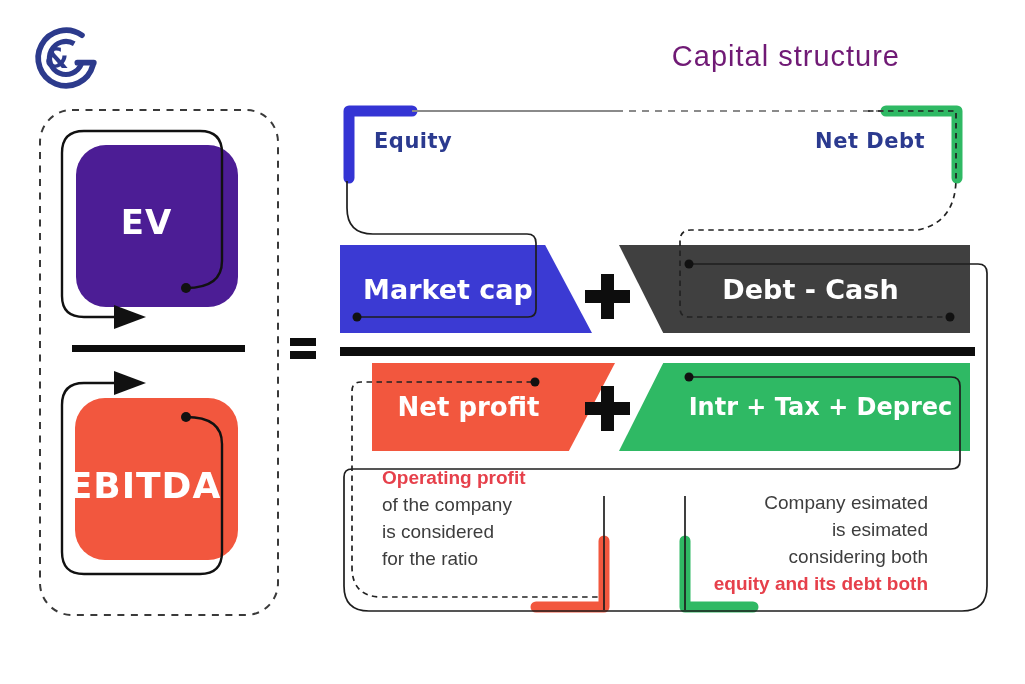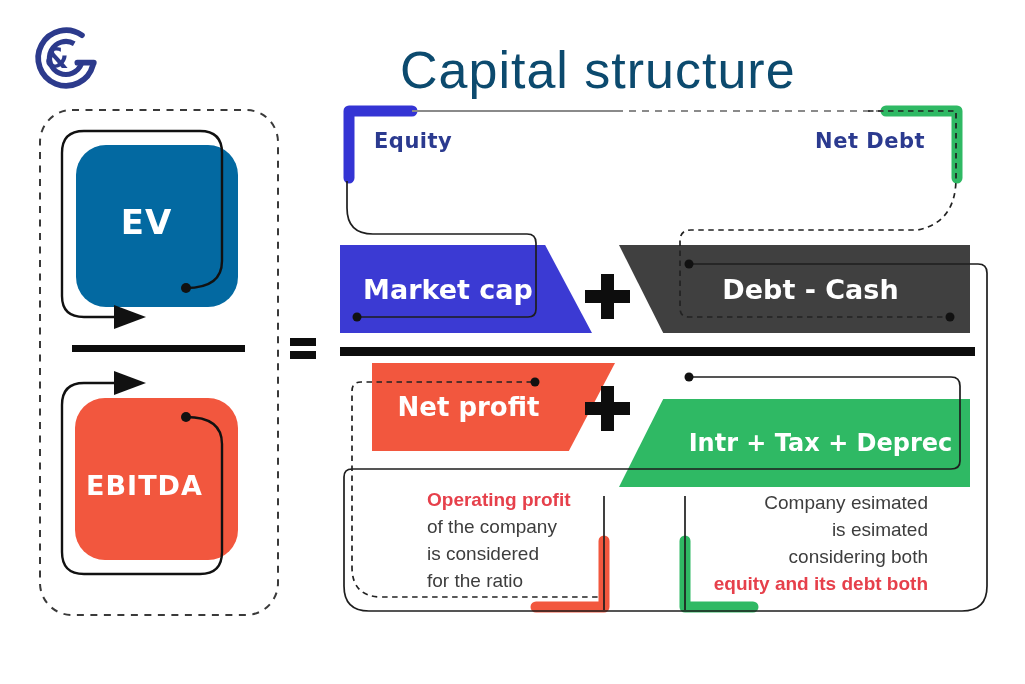--- a/index.html
+++ b/index.html
@@ -3,30 +3,30 @@
 <meta charset="utf-8">
 <style>
   html,body{margin:0;padding:0;background:#ffffff;}
   #canvas{
     position:relative;width:1025px;height:684px;background:#ffffff;overflow:hidden;
     font-family:"DejaVu Sans","Liberation Sans",sans-serif;
   }
   .abs{position:absolute;}
   
   #title{
-    left:400px;top:40px;width:500px;text-align:left;
+    left:400px;top:40px;width:500px;text-align:right;
     font-family:"Liberation Sans",sans-serif;font-weight:400;
-    font-size:52px;letter-spacing:1px;color:#0c4a6e;
+    font-size:29px;letter-spacing:1px;color:#701a75;
   }
   
   #logo{left:32px;top:24px;width:68px;height:68px;}
   
   .sq{border-radius:30px;display:flex;align-items:center;justify-content:center;color:#fff;font-weight:700;}
-  #ev-box{left:76px;top:145px;width:162px;height:162px;background:#0369a1;font-size:34px;letter-spacing:1px;padding-right:21px;padding-bottom:8px;box-sizing:border-box;}
-  #ebitda-box{left:75px;top:398px;width:163px;height:162px;background:#f2573e;font-size:27px;letter-spacing:1px;padding-right:24px;padding-top:12px;box-sizing:border-box;}
+  #ev-box{left:76px;top:145px;width:162px;height:162px;background:#4c1d95;font-size:34px;letter-spacing:1px;padding-right:21px;padding-bottom:8px;box-sizing:border-box;}
+  #ebitda-box{left:75px;top:398px;width:163px;height:162px;background:#f2573e;font-size:36px;letter-spacing:1px;padding-right:24px;padding-top:12px;box-sizing:border-box;}
   #left-bar{left:72px;top:345px;width:173px;height:7px;background:#0d0d0d;}
   #main-bar{left:340px;top:347px;width:635px;height:9px;background:#0d0d0d;}
   
   #equals{left:290px;top:338px;width:26px;height:21px;}
   #equals .bar{position:absolute;left:0;width:26px;height:8px;background:#0d0d0d;}
   #equals .bar.b2{top:13px;}
   
   .plus{width:45px;height:45px;}
   .plus .v{position:absolute;left:16px;top:0;width:13px;height:45px;background:#0d0d0d;}
   .plus .h{position:absolute;left:0;top:16px;width:45px;height:13px;background:#0d0d0d;}
@@ -34,28 +34,28 @@
   #plus-bottom{left:585px;top:386px;}
   
   .fbox{display:flex;align-items:center;justify-content:center;color:#fff;font-weight:700;box-sizing:border-box;}
   #market-cap{left:340px;top:245px;width:252px;height:88px;background:#3b3ad3;font-size:27px;
     clip-path:polygon(0 0,81.4% 0,100% 100%,0 100%);padding-right:36px;}
   #debt-cash{left:619px;top:245px;width:351px;height:88px;background:#404040;font-size:27px;
     clip-path:polygon(0 0,100% 0,100% 100%,12.6% 100%);padding-left:32px;}
   #net-profit{left:340px;top:363px;width:243px;height:88px;background:#f2573e;font-size:26px;
     clip-path:polygon(0 0,100% 0,81% 100%,0 100%);padding-right:50px;margin-left:32px;}
   #intr-box{left:619px;top:363px;width:351px;height:88px;background:#2fb964;font-size:24px;
-    clip-path:polygon(12.6% 0,100% 0,100% 100%,0 100%);padding-left:52px;margin-top:36px;}
+    clip-path:polygon(12.6% 0,100% 0,100% 100%,0 100%);padding-left:52px;}
   
   .toplabel{font-weight:700;font-size:21px;color:#2b3a8f;letter-spacing:.5px;}
   #equity-label{left:374px;top:129px;}
   #netdebt-label{left:780px;top:129px;width:145px;text-align:right;}
   
   .note{font-family:"Liberation Sans",sans-serif;font-size:19px;line-height:27px;color:#3d3d3d;}
-  #note-left{left:382px;top:486px;width:220px;margin-left:45px;}
+  #note-left{left:382px;top:464px;width:220px;}
   #note-right{left:690px;top:489px;width:238px;text-align:right;}
   .note .hl{color:#e6404b;font-weight:700;}
   
   #lines{left:0;top:0;width:1025px;height:684px;pointer-events:none;z-index:10;}
 </style>
 </head>
 <body>
 
 <div id="canvas">
 

